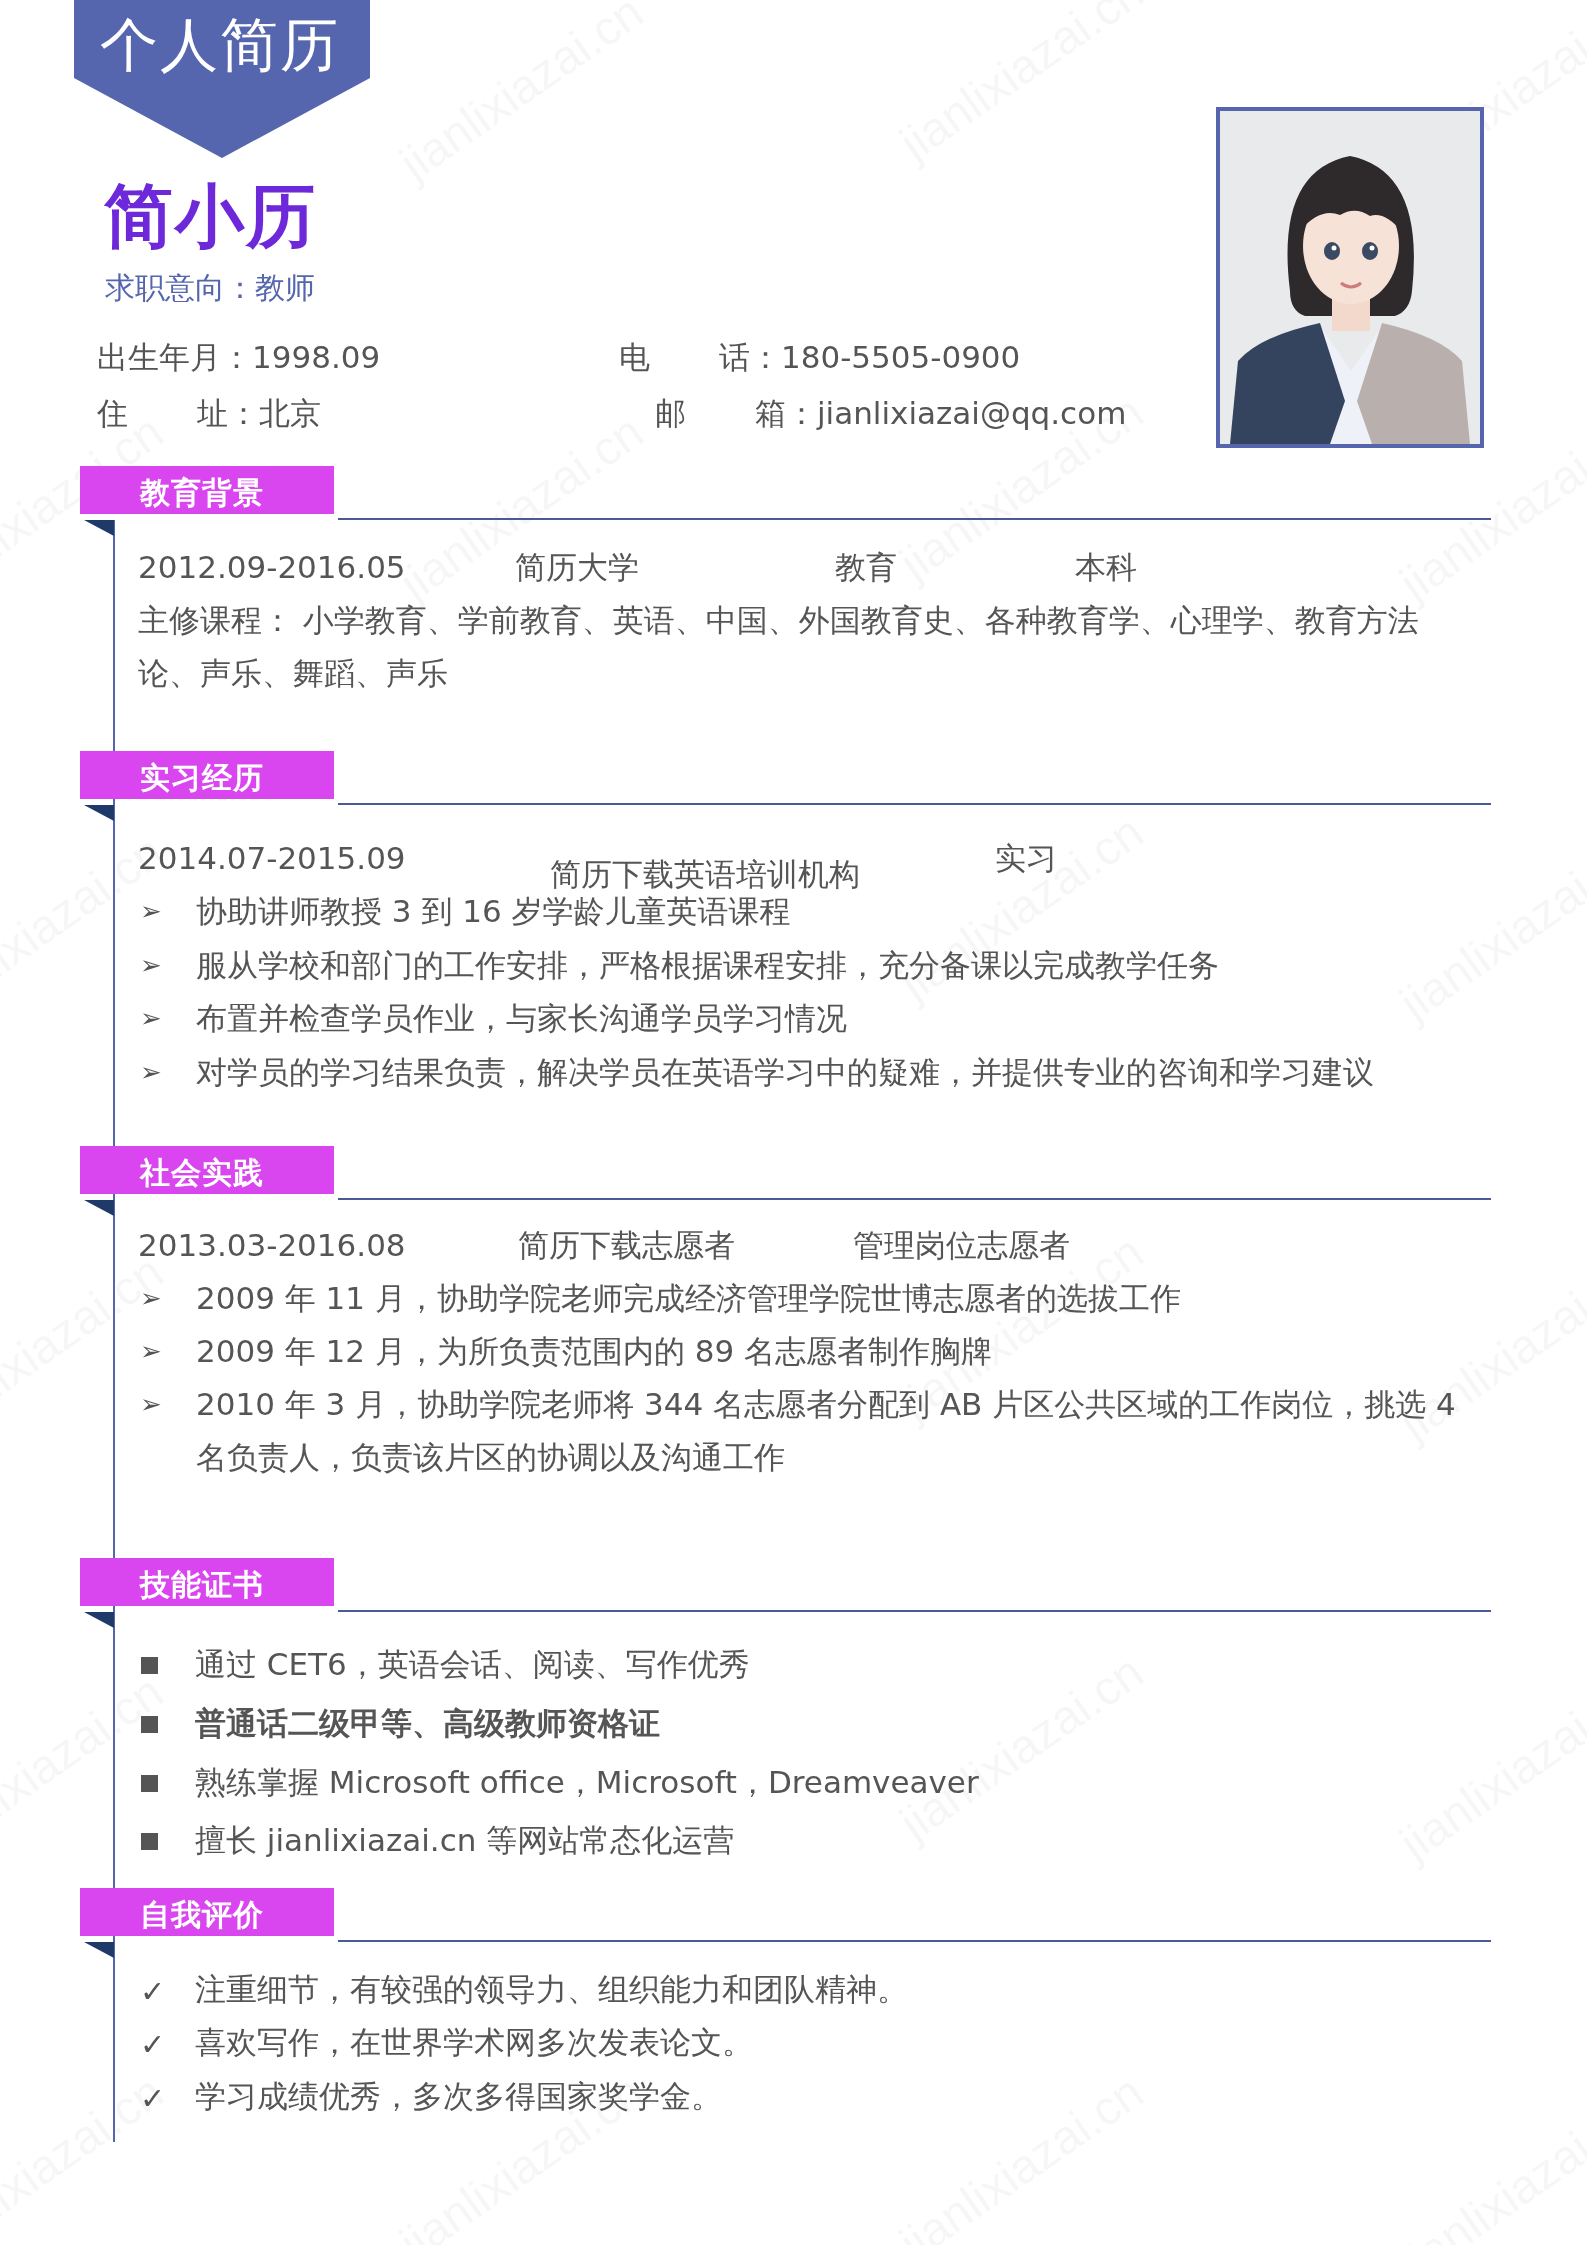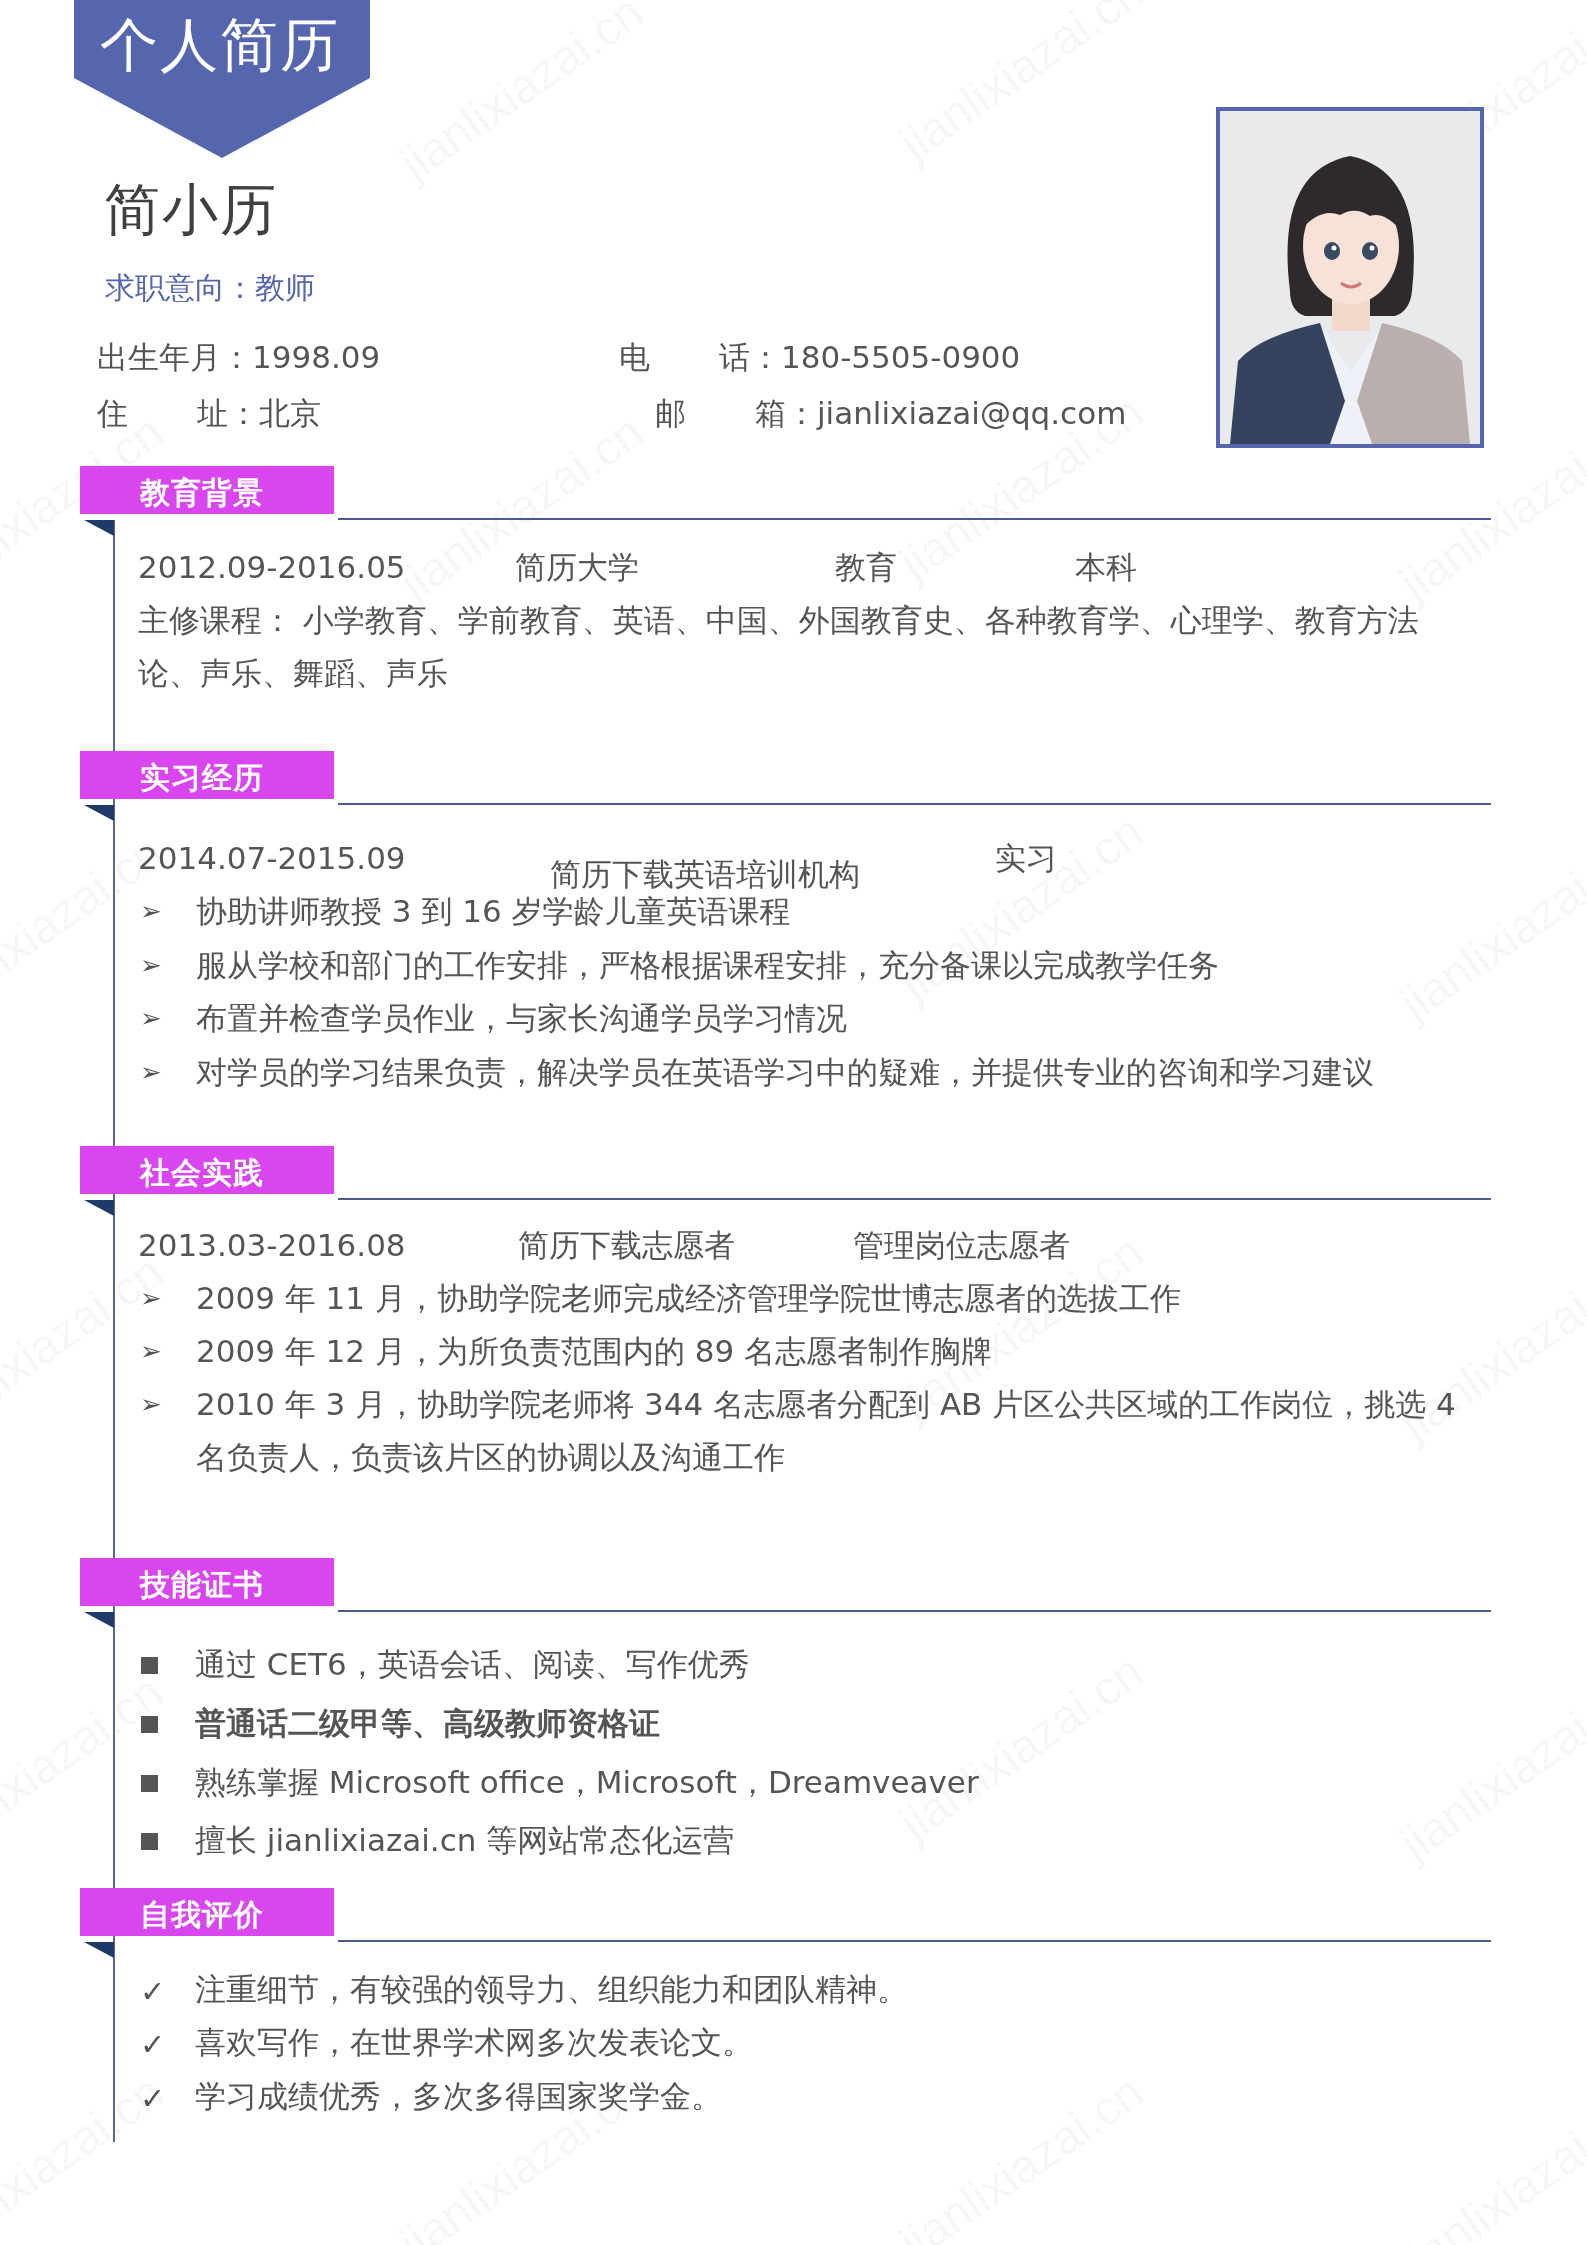--- a/index.html
+++ b/index.html
@@ -4,21 +4,21 @@
 <style>
   * { margin: 0; padding: 0; box-sizing: border-box; }
   html, body { width: 1587px; height: 2245px; background: #ffffff; overflow: hidden; }
   body { position: relative; font-family: "DejaVu Sans", "Liberation Sans", sans-serif; color: #555555; }
 
   .watermark { position: absolute; font-family: "Liberation Sans", sans-serif; font-size: 48px; color: rgba(0,0,0,0.035); transform: rotate(-35deg); white-space: nowrap; pointer-events: none; }
 
   .banner { position: absolute; left: 74px; top: 0; width: 296px; height: 158px; background: #5566ae; clip-path: polygon(0 0, 100% 0, 100% 78px, 50% 100%, 0 78px); }
   .banner-title { position: absolute; left: 100px; top: 16px; font-size: 58px; color: #ffffff; letter-spacing: 2px; line-height: 1; }
 
-  .name { position: absolute; left: 104px; top: 182px; font-size: 56px; font-weight: normal; color: #404040; line-height: 1; letter-spacing: 2px; }
+  .name { position: absolute; left: 104px; top: 182px; font-size: 69px; font-weight: bold; color: #6d28d9; line-height: 1; letter-spacing: 2px; }
   .intent { position: absolute; left: 105px; top: 270px; font-size: 30px; color: #5566ae; line-height: 1.2; }
 
   .contact { position: absolute; font-size: 31px; color: #555555; line-height: 1.2; white-space: pre; }
 
   .photo-frame { position: absolute; left: 1216px; top: 107px; width: 268px; height: 341px; border: 4px solid #5566ae; background: #e8e9ec; overflow: hidden; }
 
   .vline { position: absolute; left: 113px; top: 520px; width: 2px; height: 1622px; background: #5566ae; }
 
   .sec-head { position: absolute; left: 80px; width: 254px; height: 48px; background: #d946ef; }
   .sec-head-label { position: absolute; left: 60px; top: 9px; font-size: 30px; font-weight: bold; color: #ffffff; letter-spacing: 1px; line-height: 1.2; }

